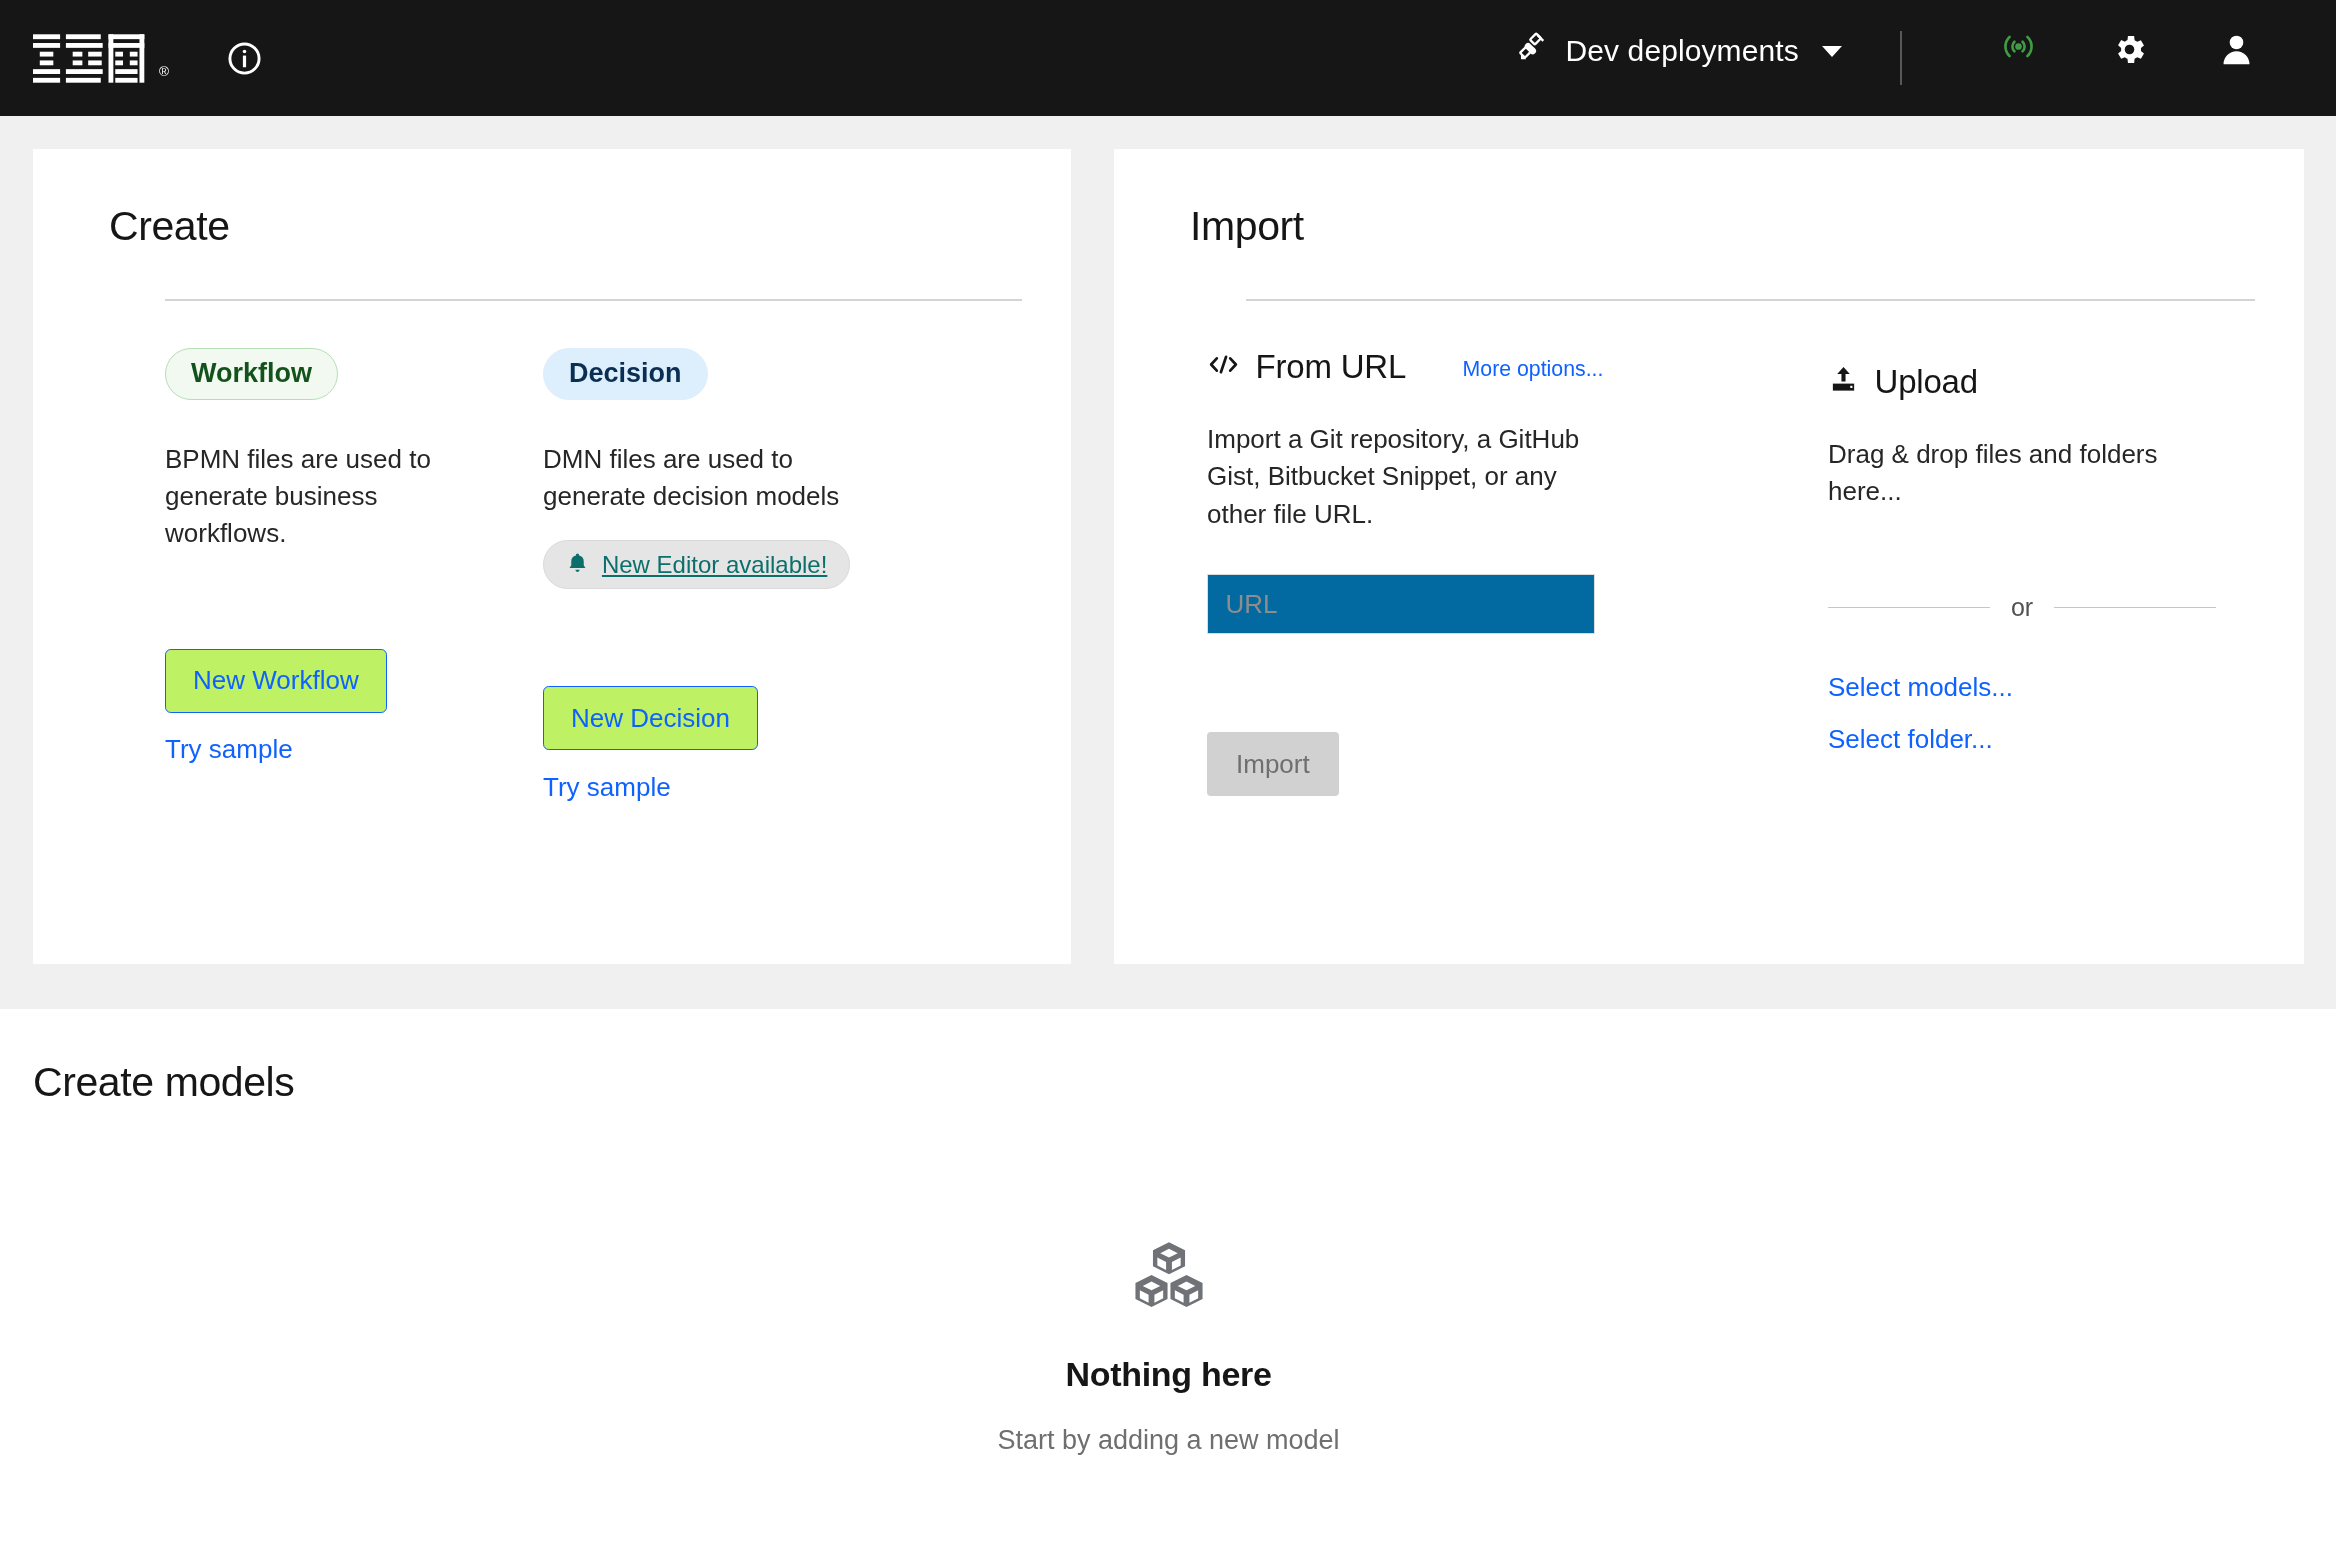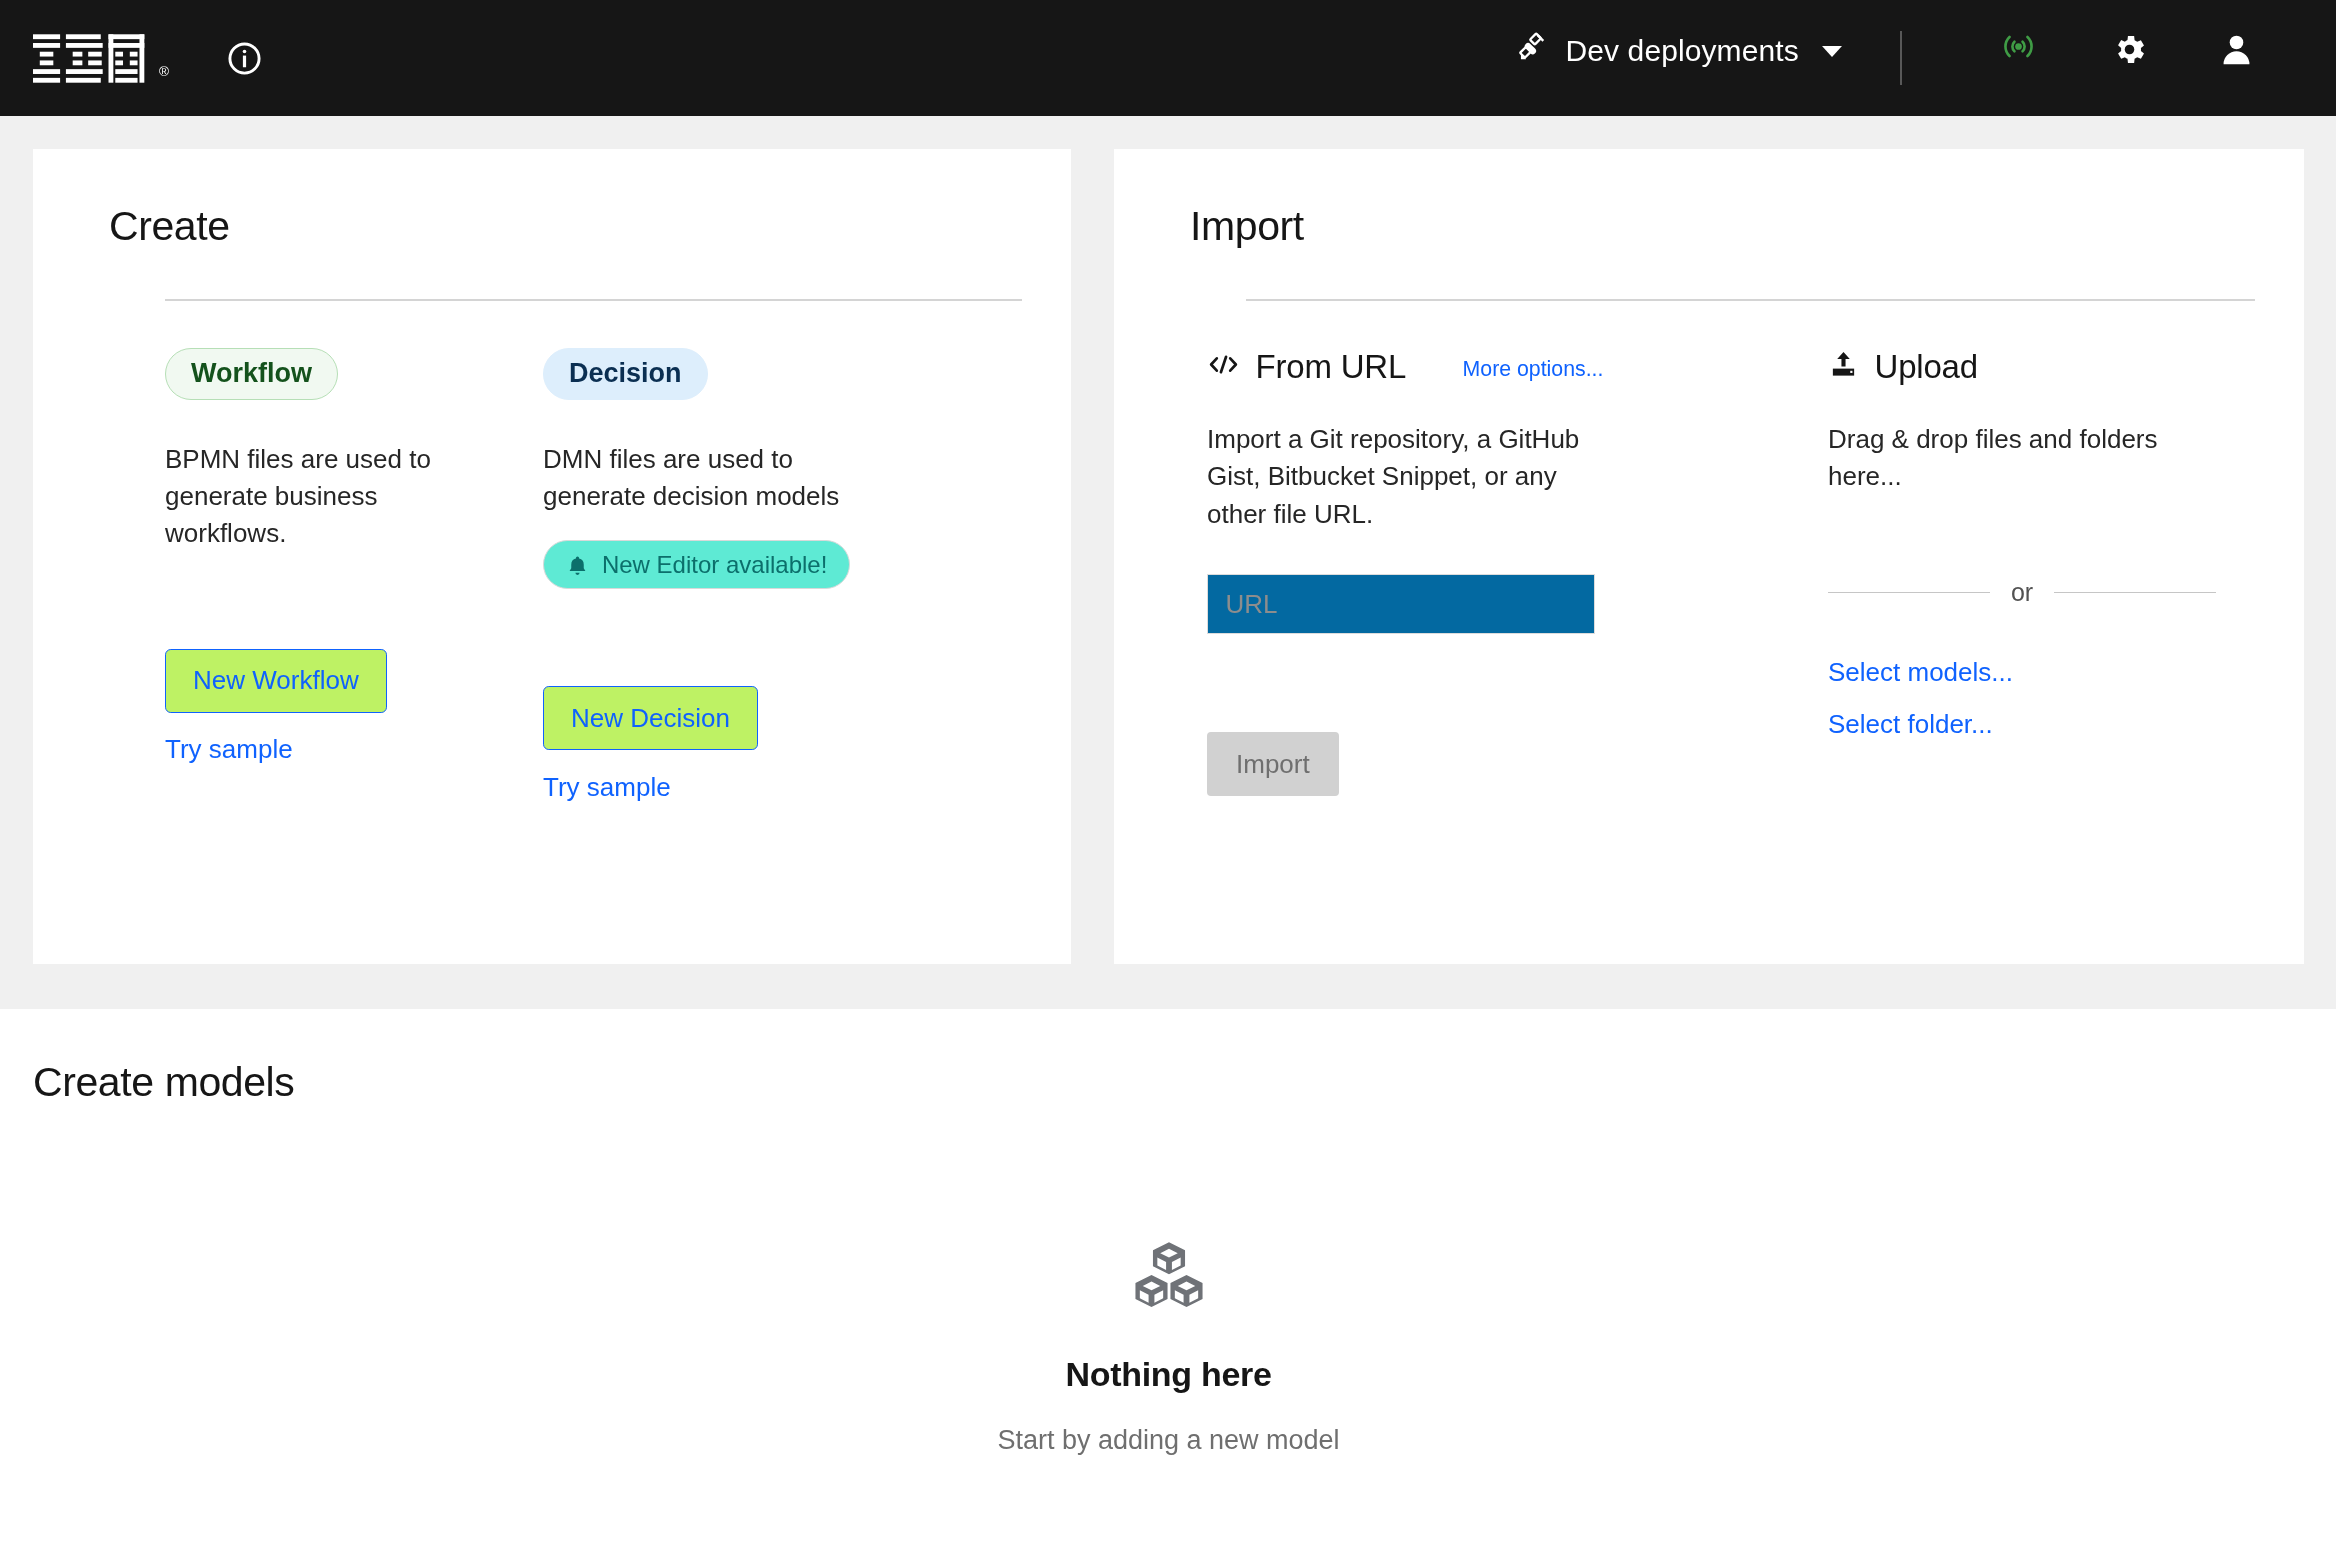--- a/index.html
+++ b/index.html
@@ -118,30 +118,31 @@
   }
   .card-desc {
     font-size: 26px;
     line-height: 1.42;
     color: #262626;
     margin-top: 41px;
     max-width: 320px;
   }
   .editor-badge {
     display: inline-flex;
-    align-items: flex-end;
+    align-items: flex-start;
     gap: 11.6px;
     border: 1.5px solid #d9d9d9;
     border-radius: 39px;
     padding: 9.7px 21.3px;
     margin-top: 25px;
     color: #0c6f6b;
     font-size: 24px;
     cursor: pointer;
-    background: #5eead4;
+    background: #e5e5e5;
+    text-decoration: underline;
   }
   .editor-badge svg { display: block; }
 
   .col-actions { margin-top: 97px; }
   .btn-outline {
     display: inline-block;
     border: 1.5px solid #0f62fe;
     color: #0f62fe;
     background: #bef264;
     font-size: 26px;
@@ -159,21 +160,21 @@
   }
 
   
   .import-cols {
     display: flex;
     margin-top: 47px;
     padding-left: 54px;
     gap: 0;
   }
   .import-col-url { width: 529px; }
-  .import-col-upload { width: 437px; margin-left: 92px; }
+  .import-col-upload { width: 437px; margin-left: 92px; margin-top: 15px; }
   .sec-head {
     display: flex;
     align-items: center;
     gap: 15.5px;
   }
   .sec-head-title {
     font-size: 33px;
     color: #161616;
     letter-spacing: -0.2px;
   }

